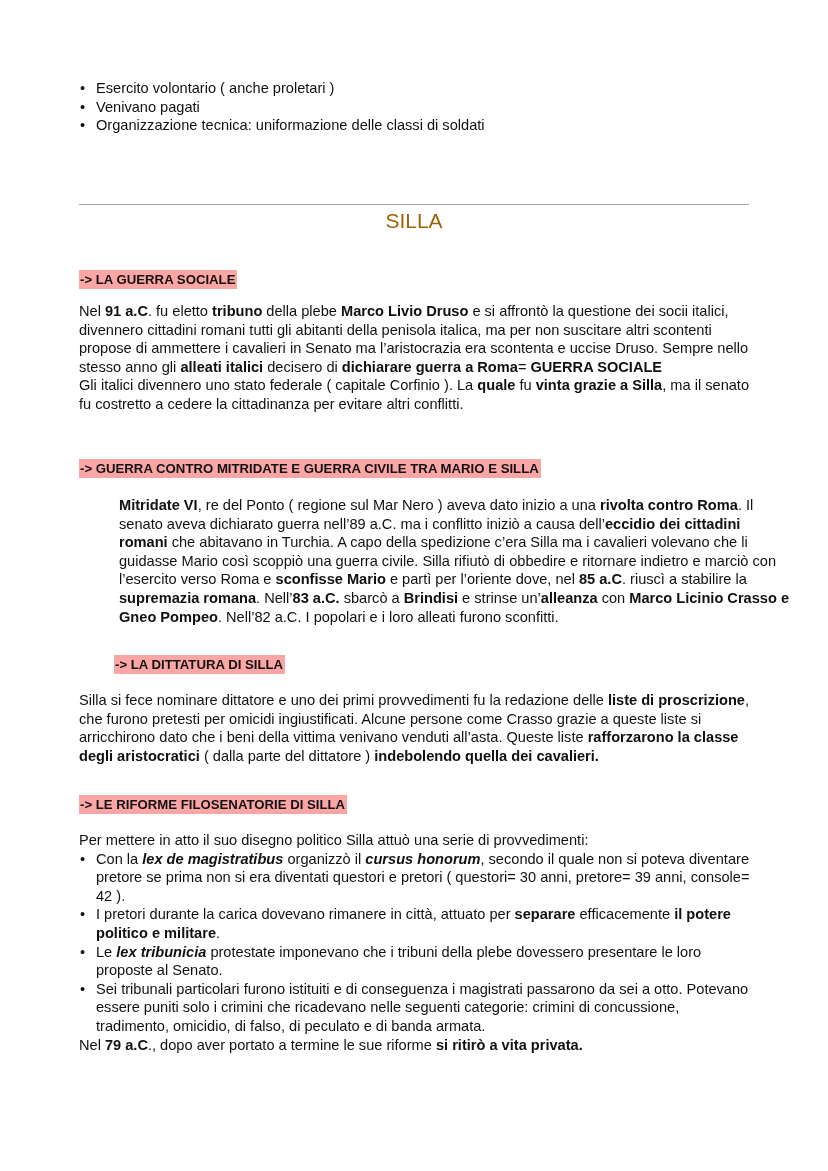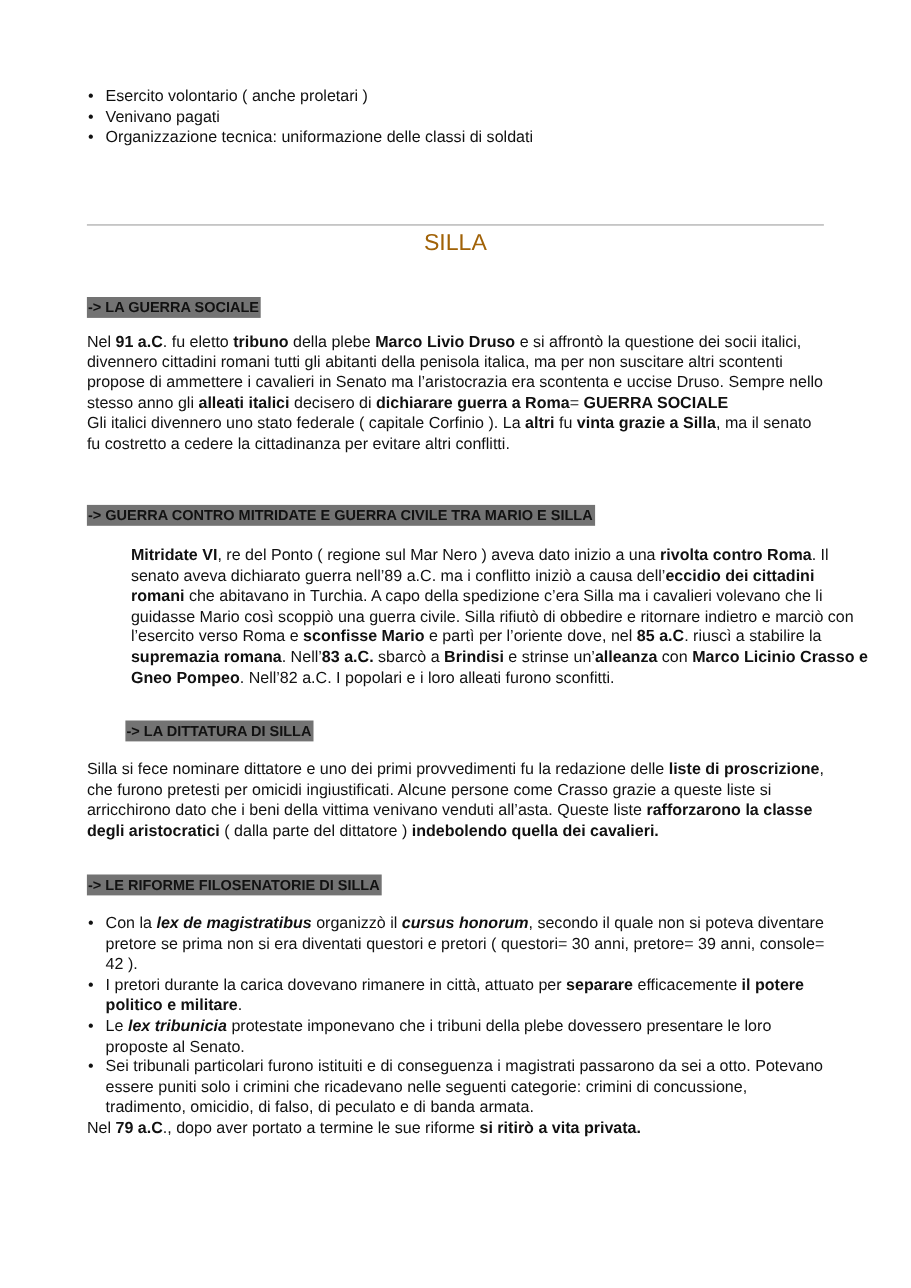--- a/index.html
+++ b/index.html
@@ -5,21 +5,21 @@
     html, body { margin: 0; padding: 0; background: #ffffff; }
     body { width: 828px; height: 1171px; position: relative; overflow: hidden;
       font-family: "Liberation Sans", sans-serif; color: #111; font-size: 14.6px; }
     .page { position: absolute; left: 79px; top: 0; width: 672px; }
     .blk { position: absolute; left: 0; width: 672px; line-height: 18.6px; }
     ul.bl { list-style: none; margin: 0; padding: 0; }
     ul.bl li { position: relative; padding-left: 17px; }
     ul.bl li::before { content: "•"; position: absolute; left: 1px; top: 0; }
     .rule { position: absolute; left: 0; width: 670px; top: 204px; height: 0; border-top: 1px solid #a0a0a0; }
     .title { position: absolute; left: 0; width: 670px; top: 208px; text-align: center; font-size: 21px; line-height: 26px; color: #a16207; }
-    .hd { position: absolute; left: 0; display: inline-block; background: #737373; font-weight: bold; font-size: 13.2px; line-height: 19px; padding: 0 2px 0 1px; }
+    .hd { position: absolute; left: 0; display: inline-block; background: #fca5a5; font-weight: bold; font-size: 13.2px; line-height: 19px; padding: 0 2px 0 1px; }
     b { font-weight: bold; }
     i { font-style: italic; }
   </style>
 </head>
 <body>
 
 <div class="page">
 
   <div class="blk" style="top:79px;">
     <ul class="bl">
@@ -28,35 +28,36 @@
       <li>Organizzazione tecnica: uniformazione delle classi di soldati</li>
     </ul>
   </div>
 
   <div class="rule"></div>
   <div class="title">SILLA</div>
 
   <div class="hd" style="top:270px;">-&gt; LA GUERRA SOCIALE</div>
   <div class="blk" style="top:302px;">
     <div>Nel <b>91 a.C</b>. fu eletto <b>tribuno</b> della plebe <b>Marco Livio Druso</b> e si affrontò la questione dei socii italici, divennero cittadini romani tutti gli abitanti della penisola italica, ma per non suscitare altri scontenti propose di ammettere i cavalieri in Senato ma l’aristocrazia era scontenta e uccise Druso. Sempre nello stesso anno gli <b>alleati italici</b> decisero di <b>dichiarare guerra a Roma</b>= <b>GUERRA SOCIALE</b></div>
-    <div>Gli italici divennero uno stato federale ( capitale Corfinio ). La <b>altri</b> fu <b>vinta grazie a Silla</b>, ma il senato fu costretto a cedere la cittadinanza per evitare altri conflitti.</div>
+    <div>Gli italici divennero uno stato federale ( capitale Corfinio ). La <b>quale</b> fu <b>vinta grazie a Silla</b>, ma il senato fu costretto a cedere la cittadinanza per evitare altri conflitti.</div>
   </div>
 
   <div class="hd" style="top:459px;">-&gt; GUERRA CONTRO MITRIDATE E GUERRA CIVILE TRA MARIO E SILLA</div>
   <div class="blk" style="top:496px;margin-left:40px;">
     <div><b>Mitridate VI</b>, re del Ponto ( regione sul Mar Nero ) aveva dato inizio a una <b>rivolta contro Roma</b>. Il senato aveva dichiarato guerra nell’89 a.C. ma i conflitto iniziò a causa dell’<b>eccidio dei cittadini romani</b> che abitavano in Turchia. A capo della spedizione c’era Silla ma i cavalieri volevano che li guidasse Mario così scoppiò una guerra civile. Silla rifiutò di obbedire e ritornare indietro e marciò con l’esercito verso Roma e <b>sconfisse Mario</b> e partì per l’oriente dove, nel <b>85 a.C</b>. riuscì a stabilire la <b>supremazia romana</b>. Nell’<b>83 a.C.</b> sbarcò a <b>Brindisi</b> e strinse un’<b>alleanza</b> con <b>Marco Licinio Crasso e Gneo Pompeo</b>. Nell’82 a.C. I popolari e i loro alleati furono sconfitti.</div>
   </div>
 
   <div class="hd" style="top:655px;margin-left:35px;">-&gt; LA DITTATURA DI SILLA</div>
   <div class="blk" style="top:691px;">
     <div>Silla si fece nominare dittatore e uno dei primi provvedimenti fu la redazione delle <b>liste di proscrizione</b>, che furono pretesti per omicidi ingiustificati. Alcune persone come Crasso grazie a queste liste si arricchirono dato che i beni della vittima venivano venduti all’asta. Queste liste <b>rafforzarono la classe degli aristocratici</b> ( dalla parte del dittatore ) <b>indebolendo quella dei cavalieri.</b></div>
   </div>
 
   <div class="hd" style="top:795px;">-&gt; LE RIFORME FILOSENATORIE DI SILLA</div>
   <div class="blk" style="top:831px;">
+    <div>Per mettere in atto il suo disegno politico Silla attuò una serie di provvedimenti:</div>
     <ul class="bl">
       <li>Con la <b><i>lex de magistratibus</i></b> organizzò il <b><i>cursus honorum</i></b>, secondo il quale non si poteva diventare pretore se prima non si era diventati questori e pretori ( questori= 30 anni, pretore= 39 anni, console= 42 ).</li>
       <li>I pretori durante la carica dovevano rimanere in città, attuato per <b>separare</b> efficacemente <b>il potere politico e militare</b>.</li>
       <li>Le <b><i>lex tribunicia</i></b> protestate imponevano che i tribuni della plebe dovessero presentare le loro proposte al Senato.</li>
       <li>Sei tribunali particolari furono istituiti e di conseguenza i magistrati passarono da sei a otto. Potevano essere puniti solo i crimini che ricadevano nelle seguenti categorie: crimini di concussione, tradimento, omicidio, di falso, di peculato e di banda armata.</li>
     </ul>
     <div>Nel <b>79 a.C</b>., dopo aver portato a termine le sue riforme <b>si ritirò a vita privata.</b></div>
   </div>
 
 </div>

